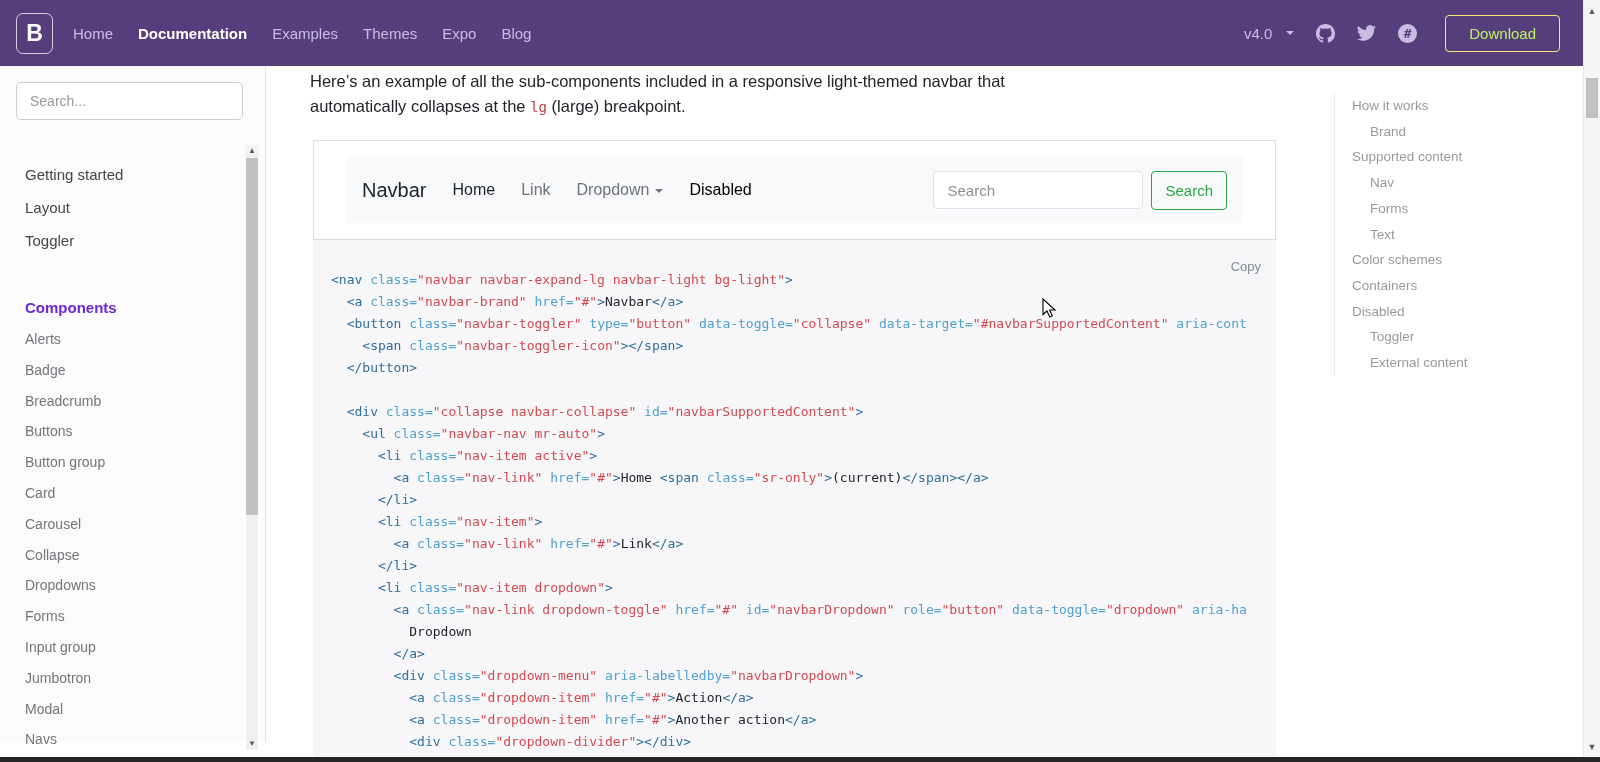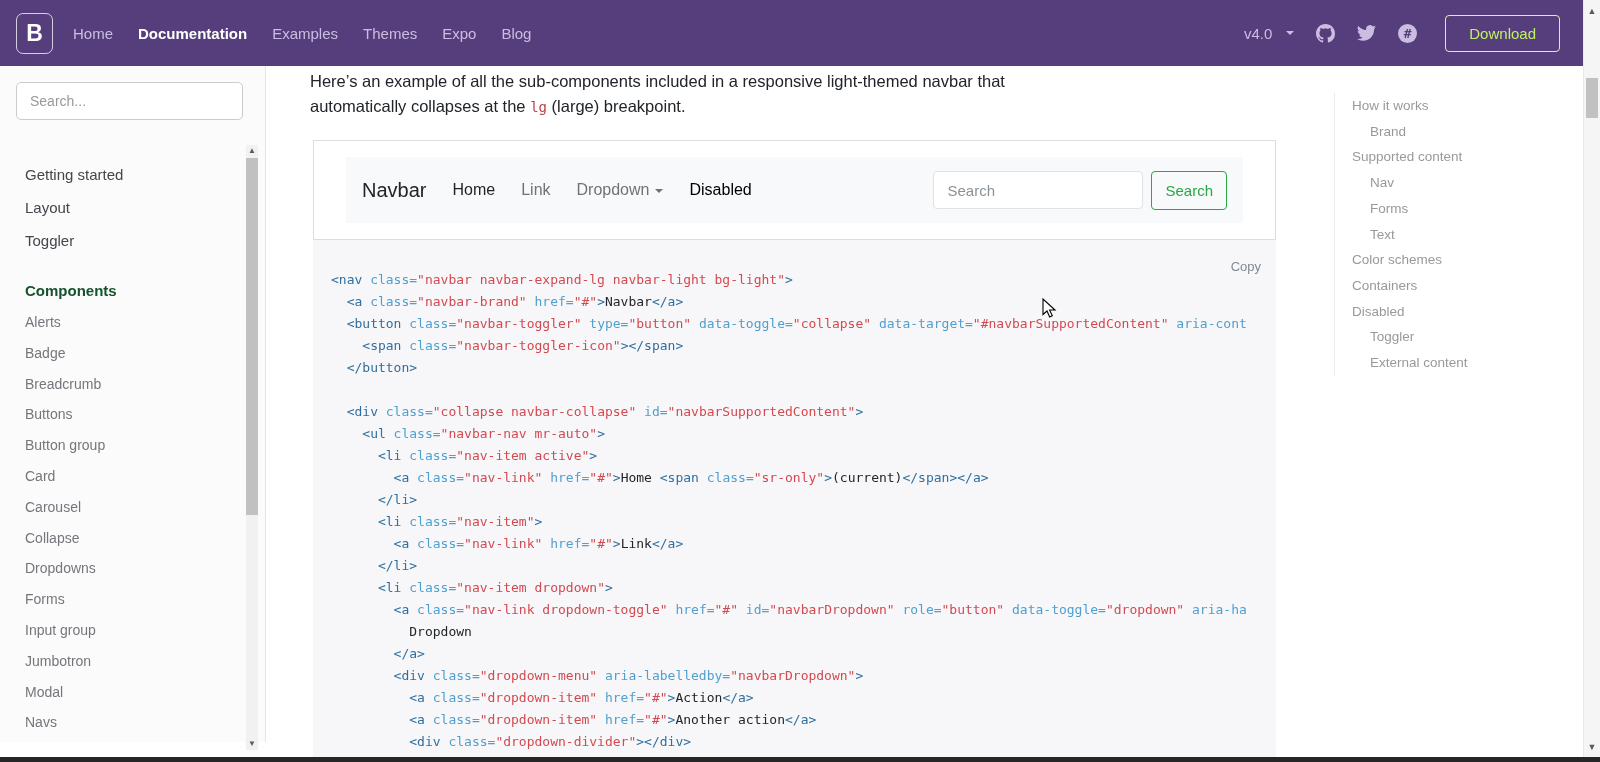--- a/index.html
+++ b/index.html
@@ -32,21 +32,21 @@
   
   .sidebar { position:absolute; top:66px; left:0; width:266px; height:676px;
              background:#fbfbfb; border-right:1px solid #e7e3ec; }
   .search-input { position:absolute; left:16px; top:16px; width:227px; height:38px;
                   border:1px solid #ccc; border-radius:5px; padding:0 13px; font-size:14px;
                   color:#333; background:#fff; font-family:"Liberation Sans",sans-serif; }
   .search-input::placeholder { color:#999; }
   .side-nav { position:absolute; left:0; top:79px; width:245px; height:605px;
               overflow:hidden; padding:13px 0 0 25px; }
   .group-title { font-size:15px; color:#43464b; font-weight:500; line-height:33px; cursor:pointer; }
-  .group-title.expanded { color:#14532d; font-weight:700; margin-top:17px; }
+  .group-title.expanded { color:#6d28d9; font-weight:700; margin-top:34px; }
   .side-item { font-size:14px; color:#73767b; line-height:30.8px; cursor:pointer; }
   .side-scrollbar { position:absolute; right:7px; top:79px; height:605px; width:12px;
                     background:#f1f1f1; }
   .side-scrollbar .arrow { position:absolute; left:0; width:12px; height:12px; color:#5a5a5a;
                            font-size:8px; line-height:12px; text-align:center; }
   .side-scrollbar .thumb { position:absolute; left:0; top:13px; width:12px; height:357px;
                            background:#c1c1c1; }
 
   
   .main { position:absolute; left:266px; top:66px; width:1317px; height:696px; background:#fff; }

